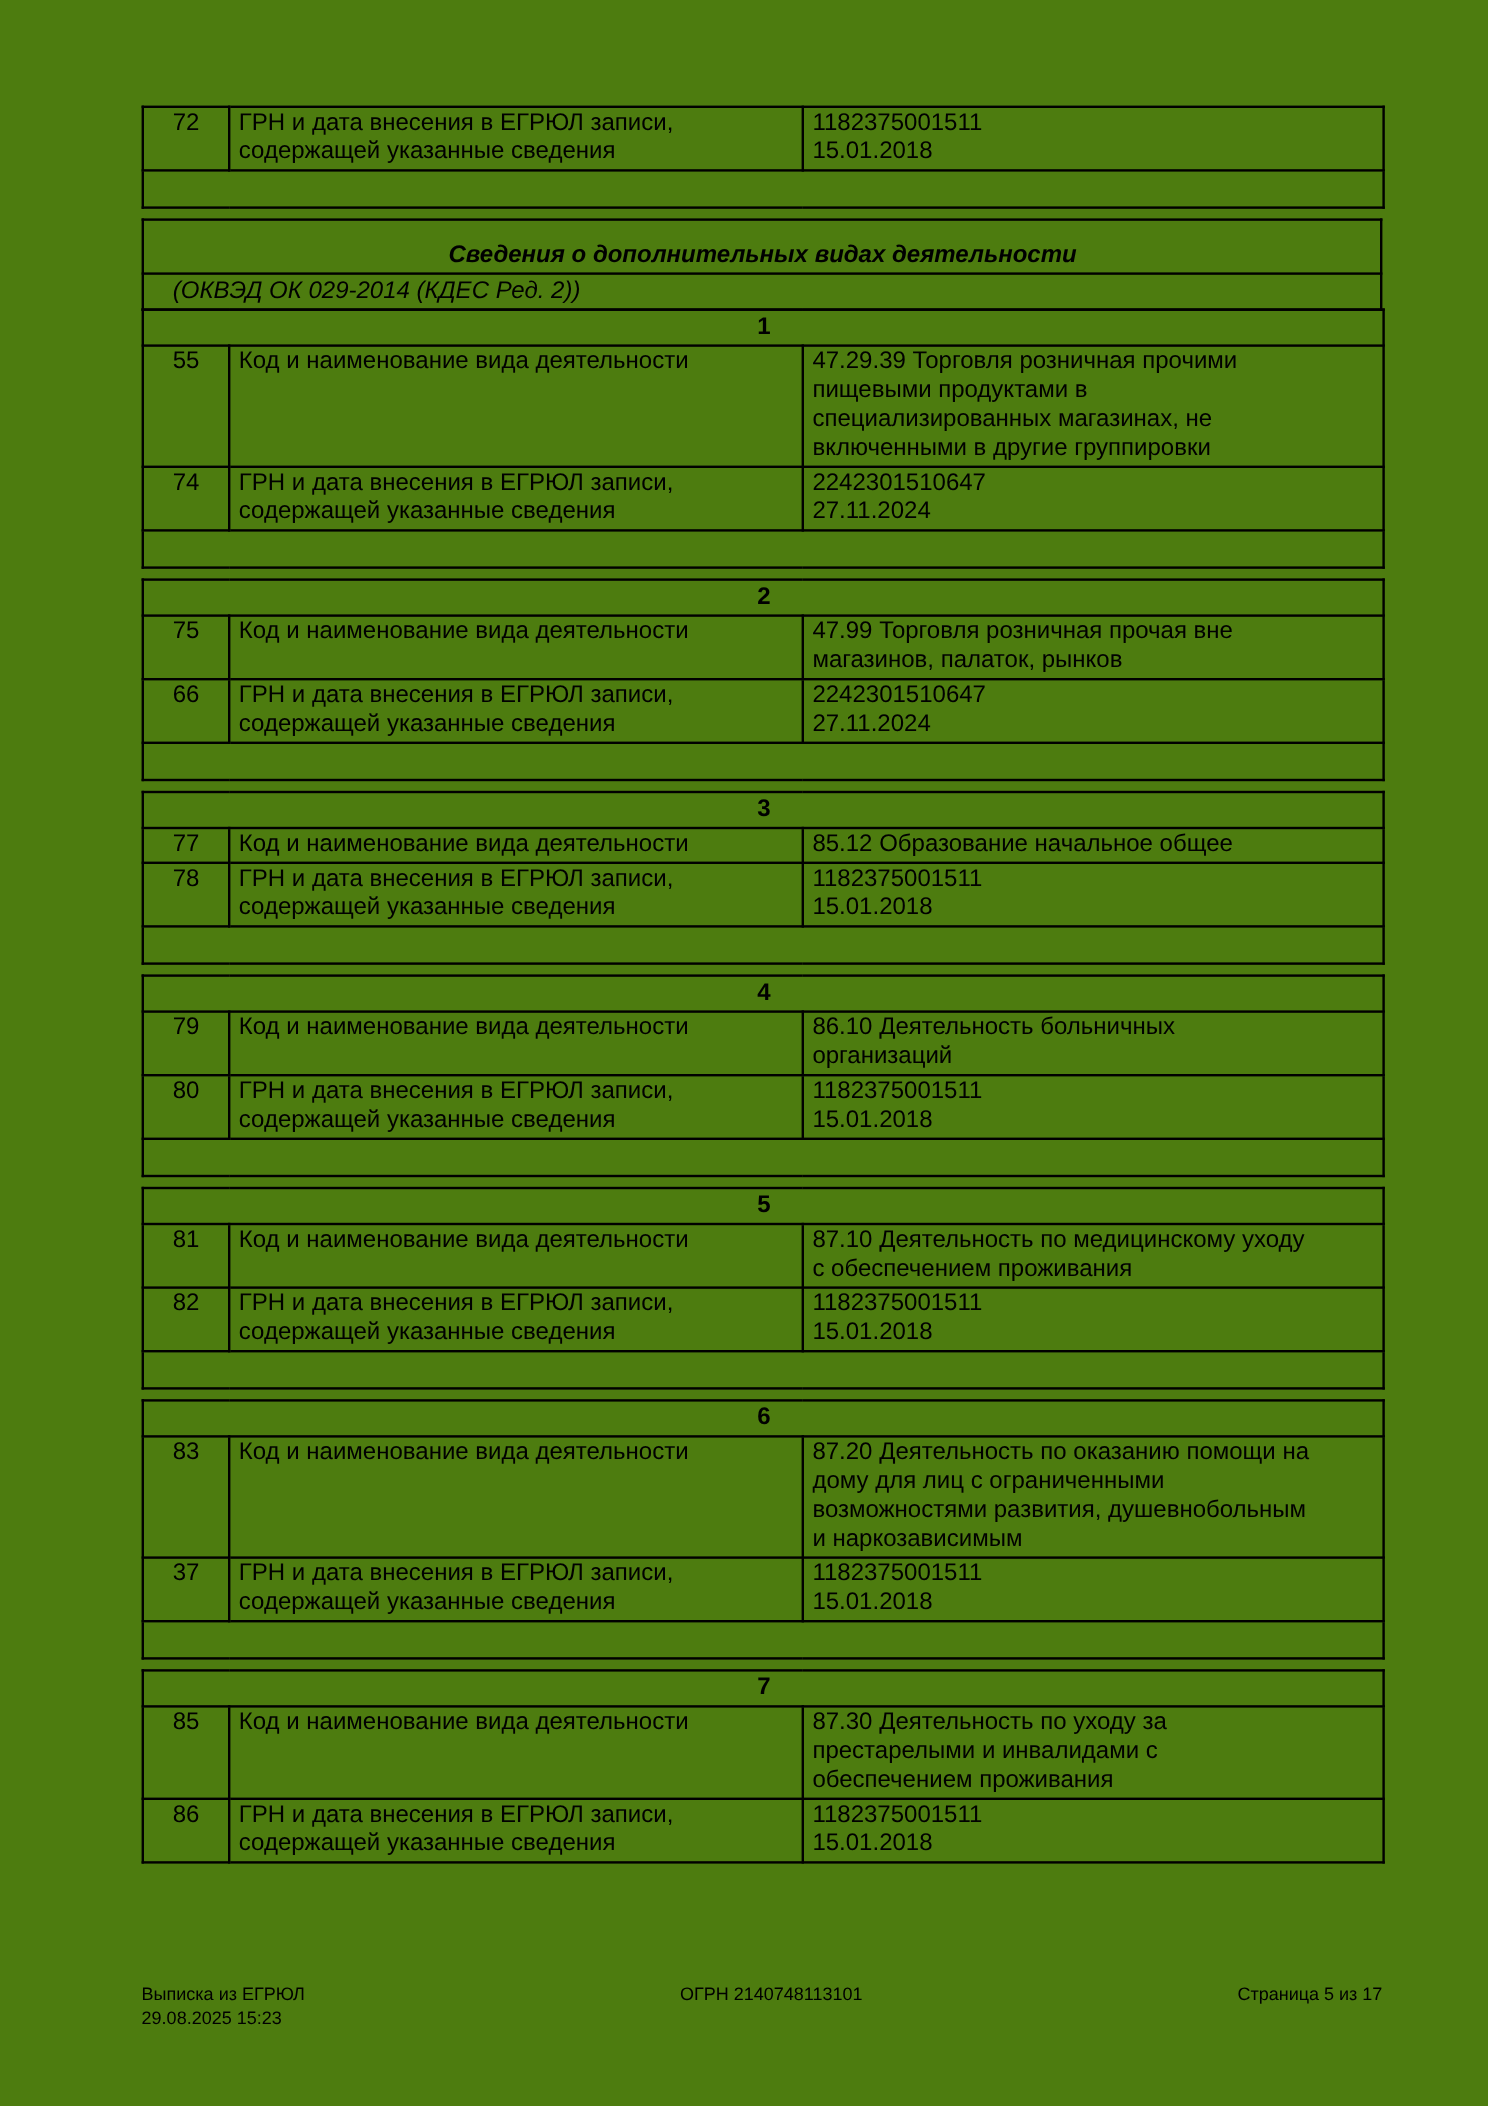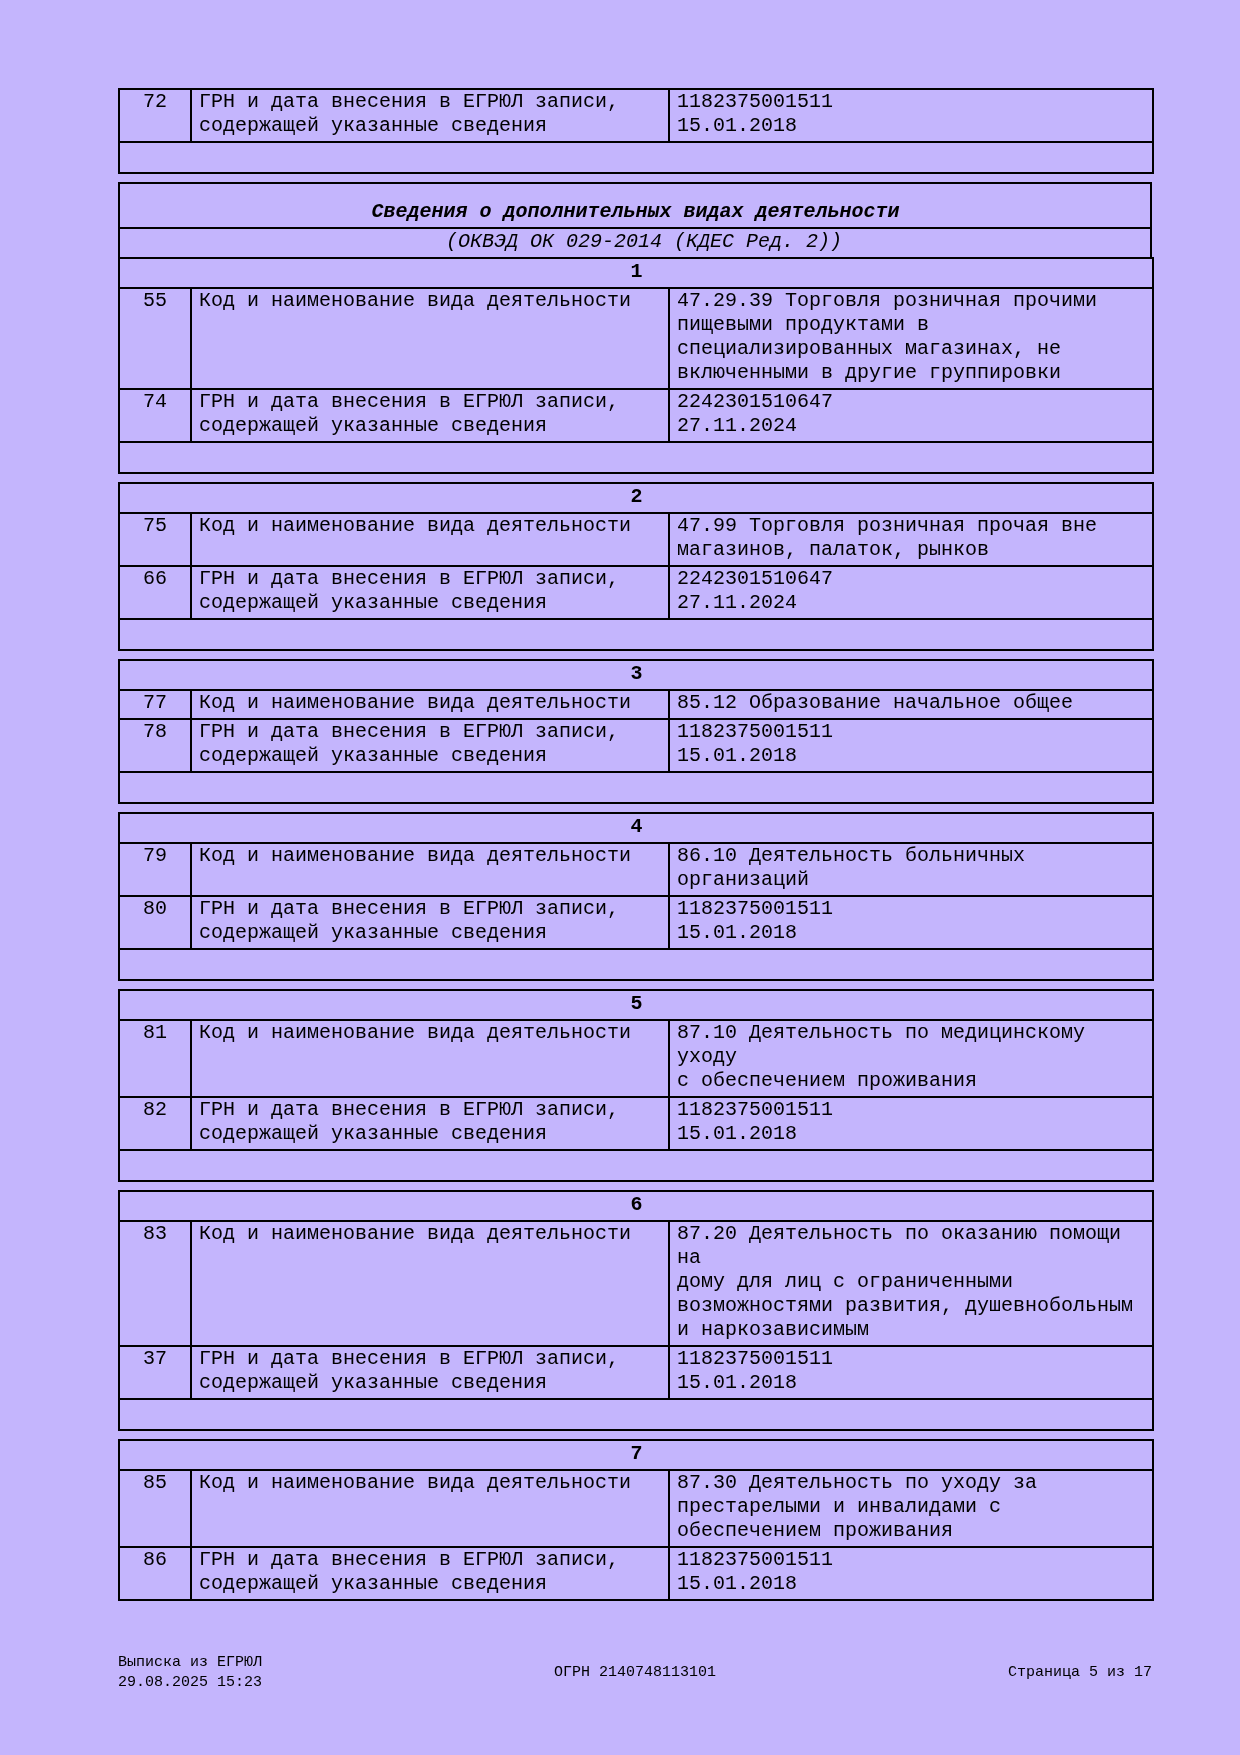--- a/index.html
+++ b/index.html
@@ -1,21 +1,21 @@
 <!DOCTYPE html>
 <html><head>
 <meta charset="utf-8">
 <style>
   html, body { margin: 0; padding: 0; background: #e9e9e9; }
   .page {
     position: relative;
     width: 1240px;
     height: 1755px;
-    background: #c4b5fd;
-    font-family: Liberation Mono, monospace;
+    background: #4d7c0f;
+    font-family: Liberation Sans, sans-serif;
     color: #000000;
     overflow: hidden;
   }
   .content {
     position: absolute;
     left: 118px;
     top: 88px;
     width: 1034px;
   }
   table.tbl {
@@ -38,30 +38,30 @@
     overflow: hidden;
   }
   td.num-cell { text-align: center; padding-left: 2px; padding-right: 2px; }
   td.pre { white-space: pre-line; }
   td.title-cell {
     text-align: center;
     font-weight: bold;
     font-style: italic;
     padding-top: 16px;
   }
-  td.subtitle-cell { text-align: center; font-style: italic; padding-top: 1px; padding-left: 24px; }
+  td.subtitle-cell { font-style: italic; padding-top: 1px; padding-left: 24px; }
   td.sec-cell { text-align: center; font-weight: bold; padding-top: 1px; }
   tr.empty-row td { height: 26px; }
   .footer {
     position: absolute;
     left: 118px;
     right: 88px;
     bottom: 62px;
     display: flex;
-    align-items: center;
+    align-items: flex-start;
     justify-content: space-between;
     font-size: 15px;
     line-height: 20px;
   }
   .footer .f-left { text-align: left; }
   .footer .f-center { text-align: center; }
   .footer .f-right { text-align: right; }
 </style>
 </head>
 <body>

